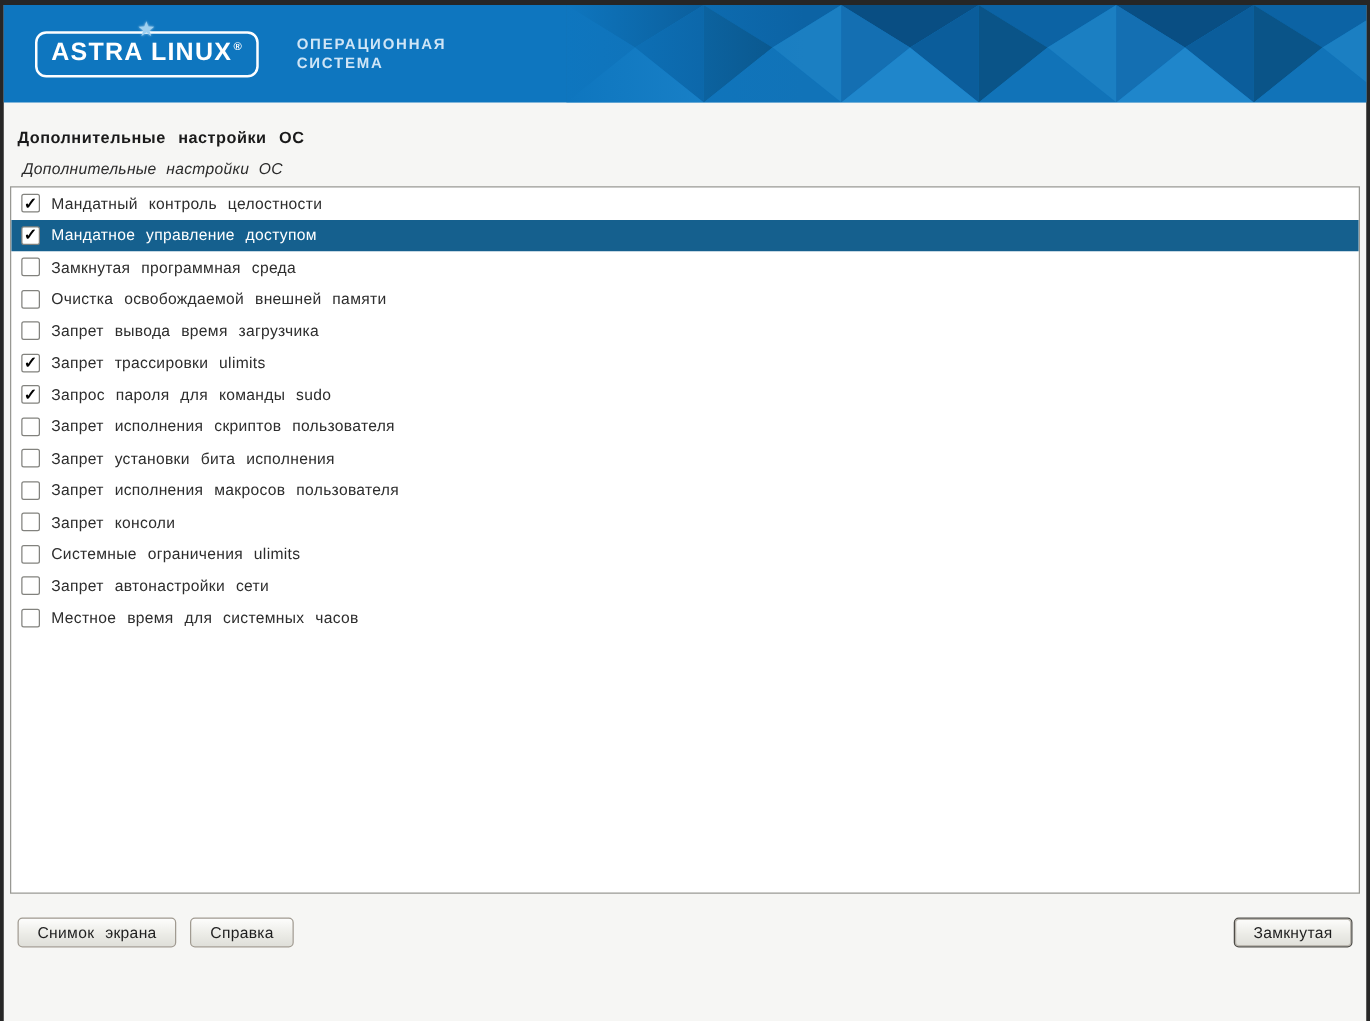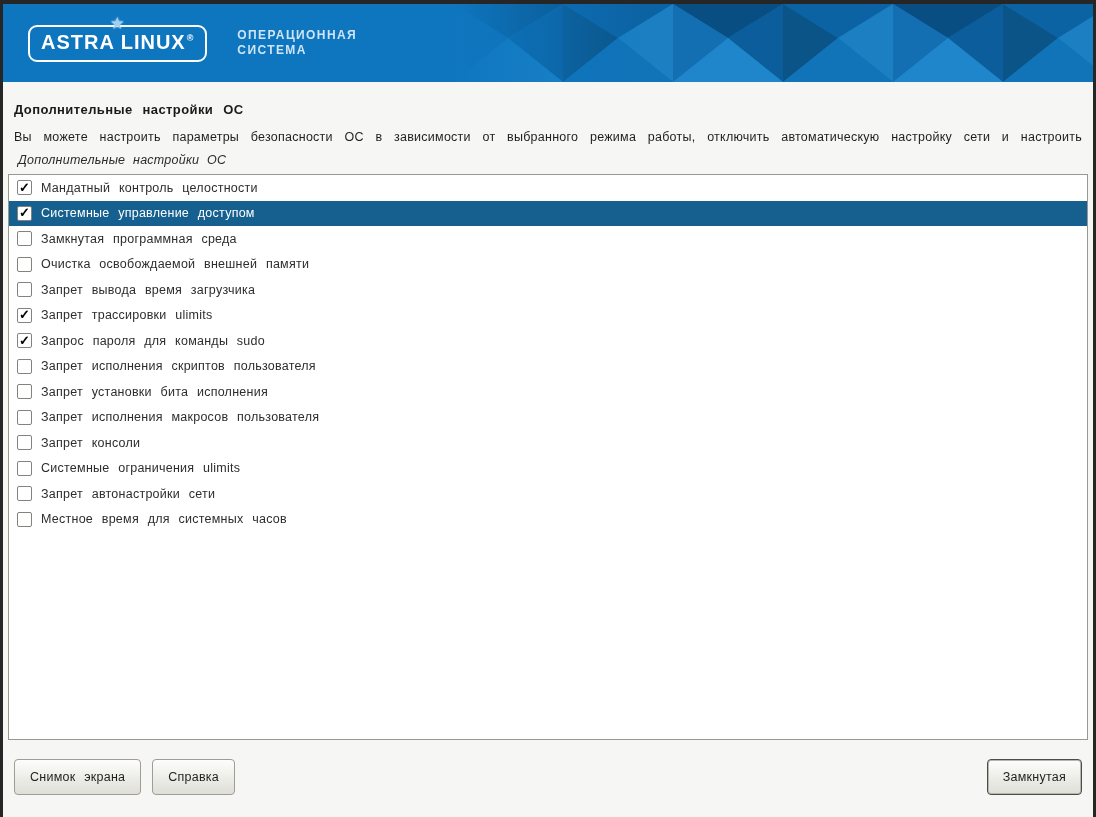--- a/index.html
+++ b/index.html
@@ -74,21 +74,21 @@
   .cb{
     width:15px;height:15px;flex:0 0 15px;background:#fff;
     border:1px solid #82827e;border-radius:2px;margin-right:9px;
     display:flex;align-items:center;justify-content:center;
     font-size:13px;font-weight:bold;color:#000;line-height:1;
   }
   .cb .mark{margin-top:-1px;}
   
   .footer{display:flex;align-items:center;margin:19px 11px 0;}
   .btn{
-    height:36px;padding:0 15px;
+    height:24px;padding:0 15px;
     background:linear-gradient(#fdfdfc,#ecece7 55%,#dfdfd9);
     border:1px solid #a19b91;border-radius:4px;
     font-family:inherit;font-size:12.5px;color:#1f1f1f;
     letter-spacing:.25px;word-spacing:5px;cursor:default;
   }
   .btn + .btn{margin-left:11px;}
   .btn.primary{
     margin-left:auto;border:1px solid #4e4c47;
     box-shadow:0 0 0 1px #b9b5ad inset;
   }
@@ -134,36 +134,35 @@
     </div>
     <div class="brand">
       <div>ОПЕРАЦИОННАЯ</div>
       <div>СИСТЕМА</div>
     </div>
   </header>
 
   <main>
     <h1 class="page-title">Дополнительные настройки ОС</h1>
     <div class="desc">
-      <div class="jline">Вы можете настроить параметры безопасности ОС в зависимости от выбранного режима работы, отключить автоматическую настройку сети и настроить</div>
     </div>
     <div class="list-label">Дополнительные настройки ОС</div>
 
     <div class="listbox" id="listbox">
         <div class="row">
           <span class="cb">
             <span class="mark">✓</span>
           </span>
           <span>Мандатный контроль целостности</span>
         </div>
         <div class="row selected">
           <span class="cb">
             <span class="mark">✓</span>
           </span>
-          <span>Системные управление доступом</span>
+          <span>Мандатное управление доступом</span>
         </div>
         <div class="row">
           <span class="cb"></span>
           <span>Замкнутая программная среда</span>
         </div>
         <div class="row">
           <span class="cb"></span>
           <span>Очистка освобождаемой внешней памяти</span>
         </div>
         <div class="row">

